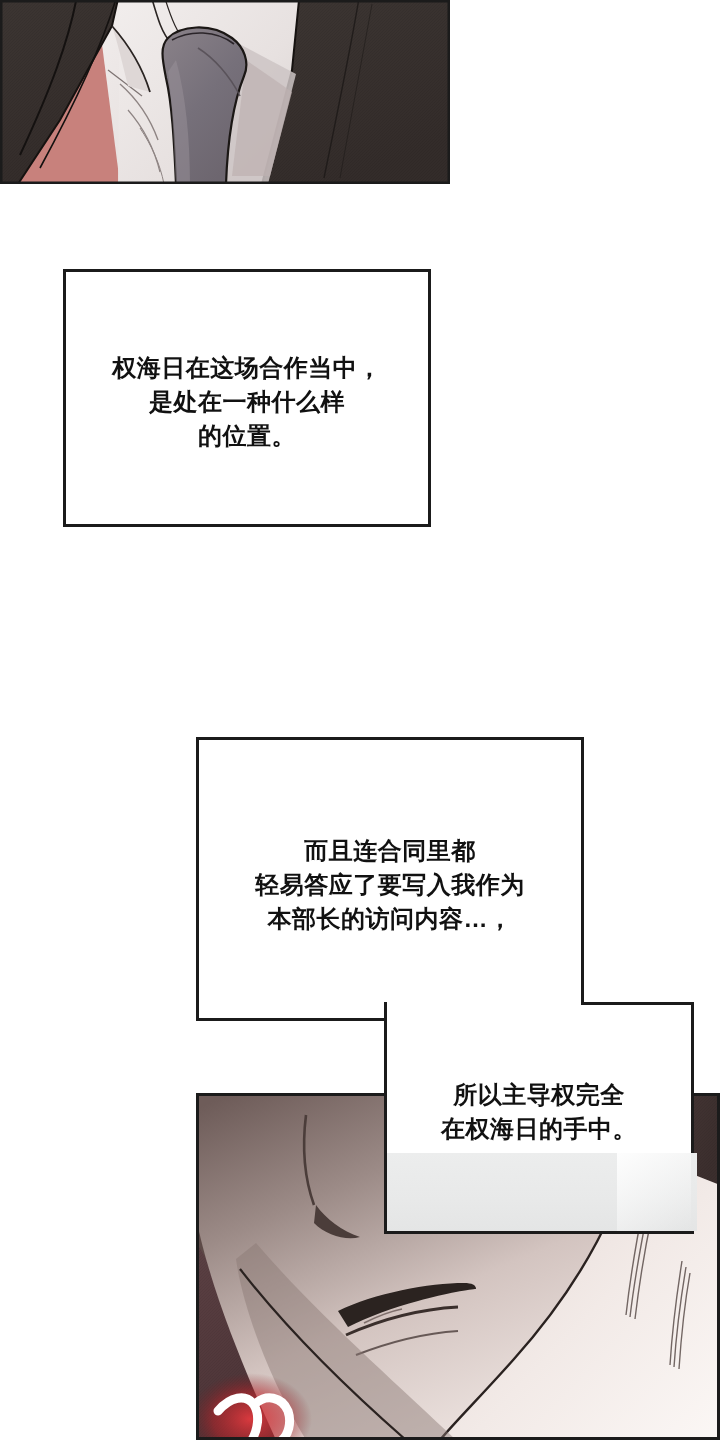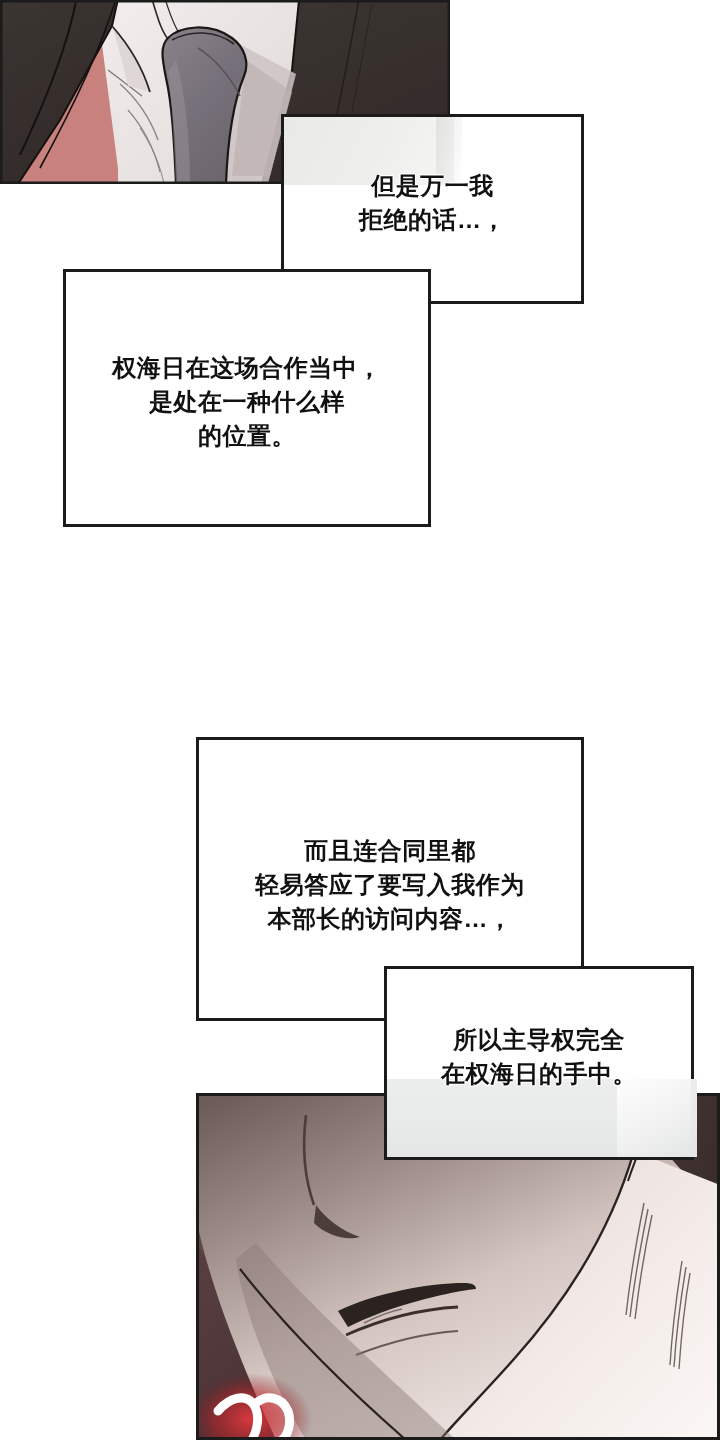--- a/index.html
+++ b/index.html
@@ -103,23 +103,23 @@
   #bubble-3 {
     left: 196px;
     top: 737px;
     width: 388px;
     height: 284px;
   }
   #bubble-3 .btext { font-size: 24px; transform: translateY(6px); }
 
   #bubble-4 {
     left: 384px;
-    top: 966px;
+    top: 1002px;
     width: 310px;
-    height: 194px;
+    height: 232px;
   }
   #bubble-4 .btext { font-size: 24px; transform: translateY(-6px); }
   #bubble-4 .sheen {
     left: 0; bottom: 0; width: 310px; height: 78px;
     background: linear-gradient(180deg, #eceded 0%, #e8e9e9 60%, #e4e5e5 100%);
   }
   #bubble-4 .sheen2 {
     position:absolute; z-index:2; right:0; bottom:0; width:74px; height:78px;
     background: linear-gradient(145deg, rgba(255,255,255,.9), rgba(226,227,227,.2));
   }
@@ -275,26 +275,20 @@
       <g>
         <ellipse cx="54" cy="326" rx="62" ry="46" fill="url(#redGlow)"></ellipse>
         <path d="M22 318 C 34 304, 50 300, 58 312 C 64 322, 62 336, 56 347
                  M58 312 C 70 300, 86 304, 92 318 C 96 330, 92 342, 86 347" fill="none" stroke="#ffffff" stroke-width="9" stroke-linecap="round" stroke-linejoin="round"></path>
       </g>
 
       <rect x="1.5" y="1.5" width="521" height="344" fill="none" stroke="#1b1b1b" stroke-width="3"></rect>
     </svg>
   </div>
 
-  <div class="bubble" id="bubble-1">
-    <div class="sheen"></div>
-    <div class="sheen2"></div>
-    <div class="btext">但是万一我
-拒绝的话…，</div>
-  </div>
 
   <div class="bubble" id="bubble-2">
     <div class="btext">权海日在这场合作当中，
 是处在一种什么样
 的位置。</div>
   </div>
 
   <div class="bubble" id="bubble-3">
     <div class="btext">而且连合同里都
 轻易答应了要写入我作为

